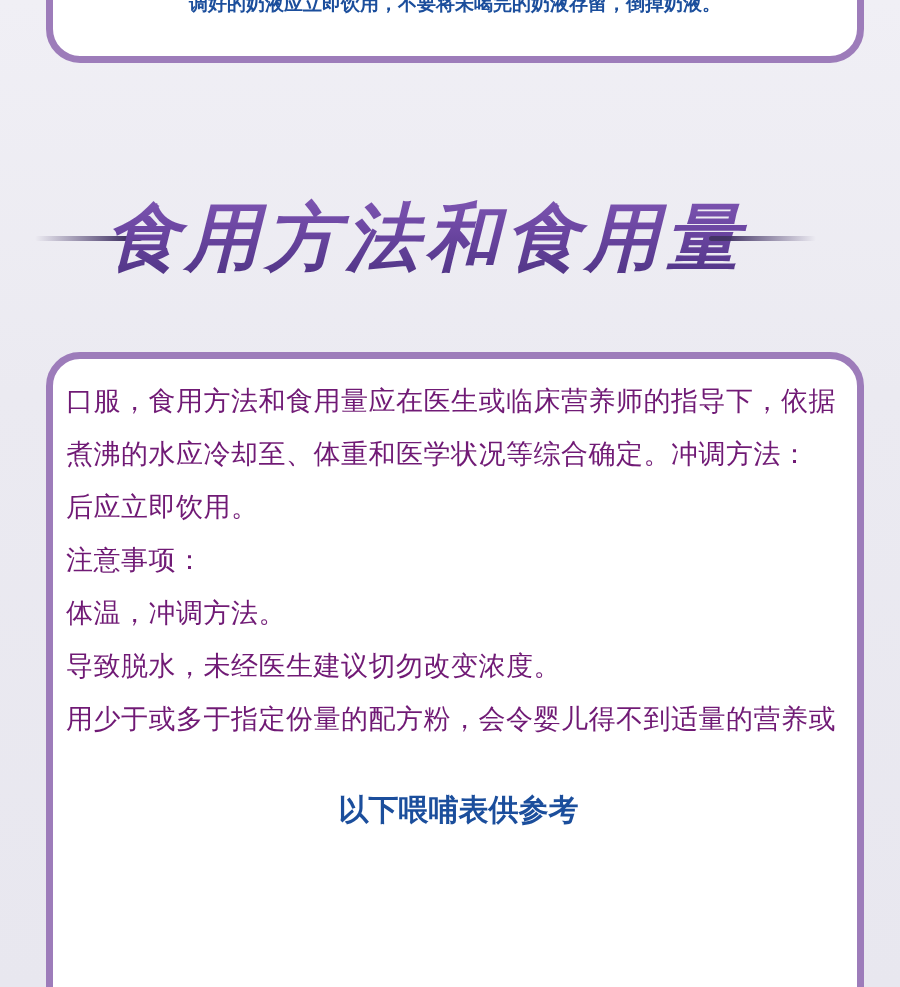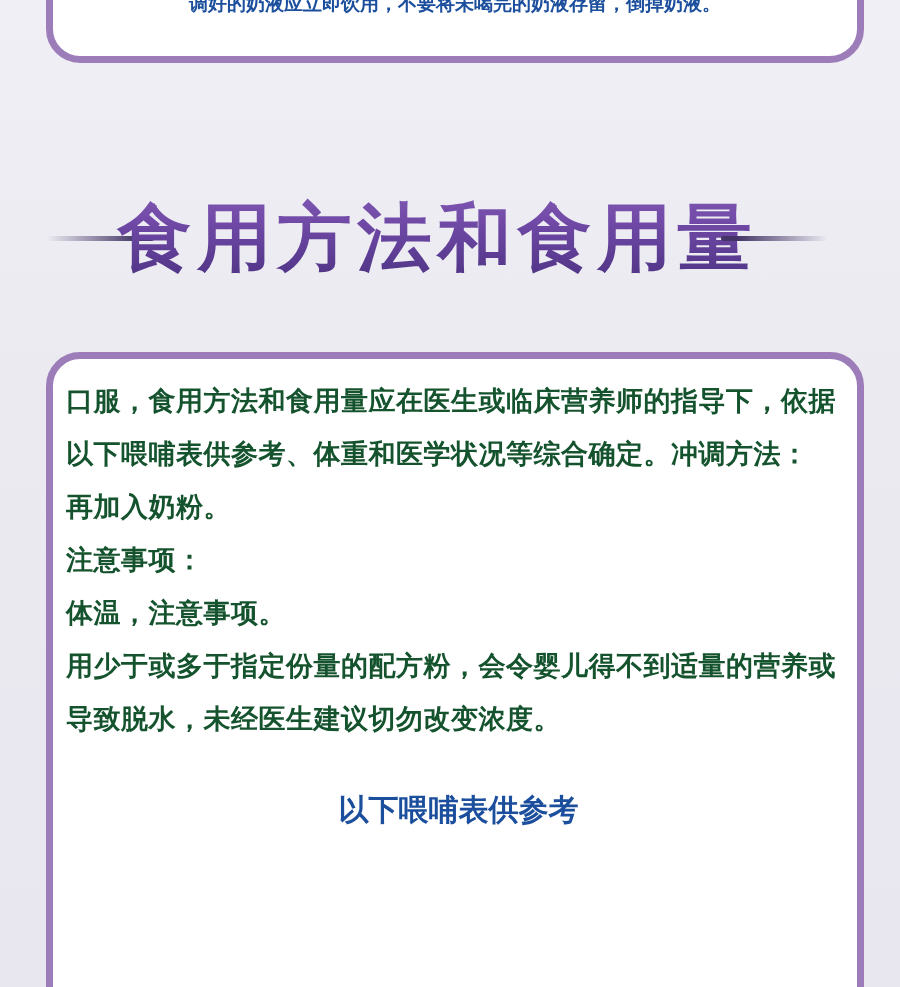--- a/index.html
+++ b/index.html
@@ -36,23 +36,24 @@
     font-weight: bold;
     color: #1b4e9c;
     line-height: 28px;
     white-space: nowrap;
   }
 
   
   .title-row {
     position: absolute;
     top: 188px;
-    left: 12px;
+    left: 0;
     width: 851px;
     height: 104px;
+    font-style: italic;
   }
   .page-title {
     position: absolute;
     left: 0;
     right: 0;
     top: 0;
     text-align: center;
     font-size: 74px;
     font-weight: bold;
     letter-spacing: 6px;
@@ -83,23 +84,23 @@
     top: 352px;
     height: 700px;
   }
   .usage-body {
     padding: 16px 6px 0 13px;
   }
   .usage-line {
     height: 53px;
     line-height: 53px;
     font-size: 27px;
-    font-weight: bold;
+    font-weight: normal;
     letter-spacing: 0.5px;
-    color: #14532d;
+    color: #701a75;
     white-space: nowrap;
   }
   .usage-footer {
     margin-top: 44px;
     text-align: center;
     font-size: 30px;
     font-weight: bold;
     color: #1b4e9c;
     white-space: nowrap;
   }
@@ -113,21 +114,21 @@
 
 <div class="title-row">
   <div class="title-dash left"></div>
   <div class="page-title">食用方法和食用量</div>
   <div class="title-dash right"></div>
 </div>
 
 <div class="card usage-card">
   <div class="usage-body">
     <div class="usage-line">口服，食用方法和食用量应在医生或临床营养师的指导下，依据</div>
-    <div class="usage-line">以下喂哺表供参考、体重和医学状况等综合确定。冲调方法：</div>
-    <div class="usage-line">再加入奶粉。</div>
+    <div class="usage-line">煮沸的水应冷却至、体重和医学状况等综合确定。冲调方法：</div>
+    <div class="usage-line">后应立即饮用。</div>
     <div class="usage-line">注意事项：</div>
-    <div class="usage-line">体温，注意事项。</div>
+    <div class="usage-line">体温，冲调方法。</div>
+    <div class="usage-line">导致脱水，未经医生建议切勿改变浓度。</div>
     <div class="usage-line">用少于或多于指定份量的配方粉，会令婴儿得不到适量的营养或</div>
-    <div class="usage-line">导致脱水，未经医生建议切勿改变浓度。</div>
     <div class="usage-footer">以下喂哺表供参考</div>
   </div>
 </div>
 
 </body></html>

